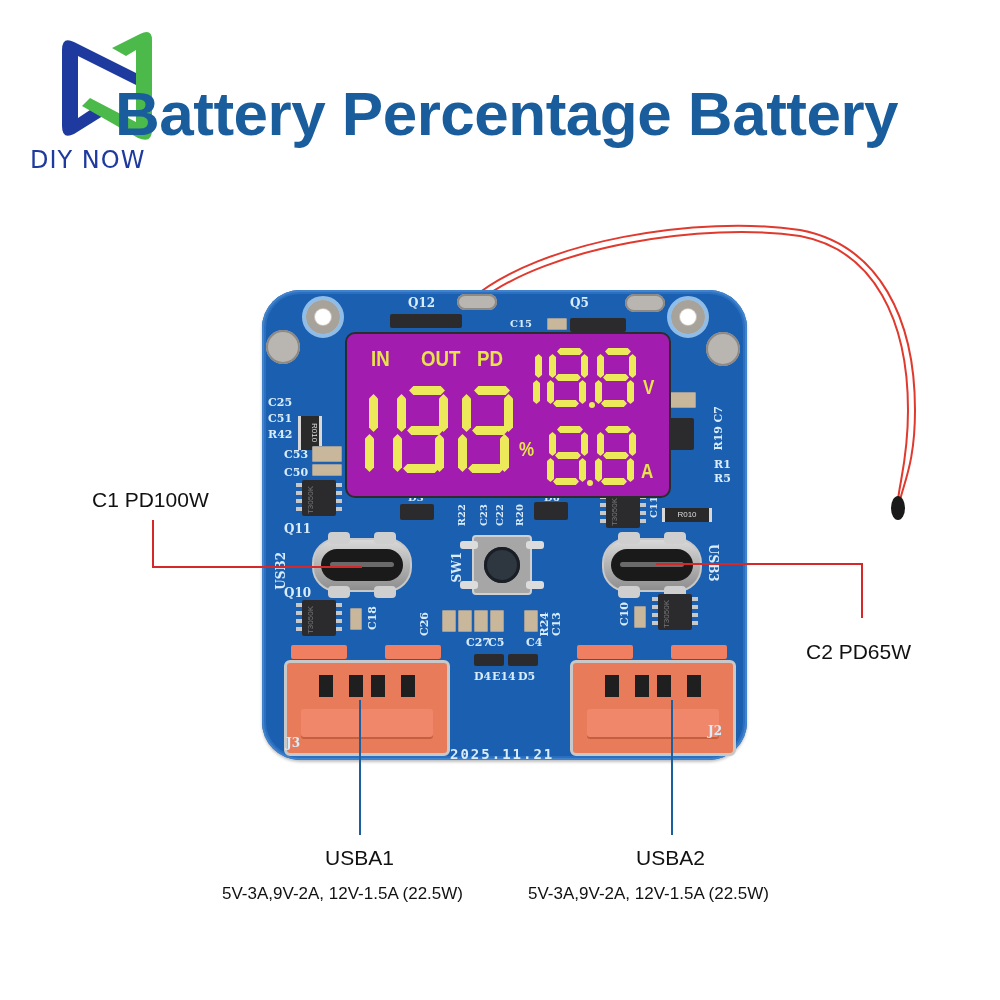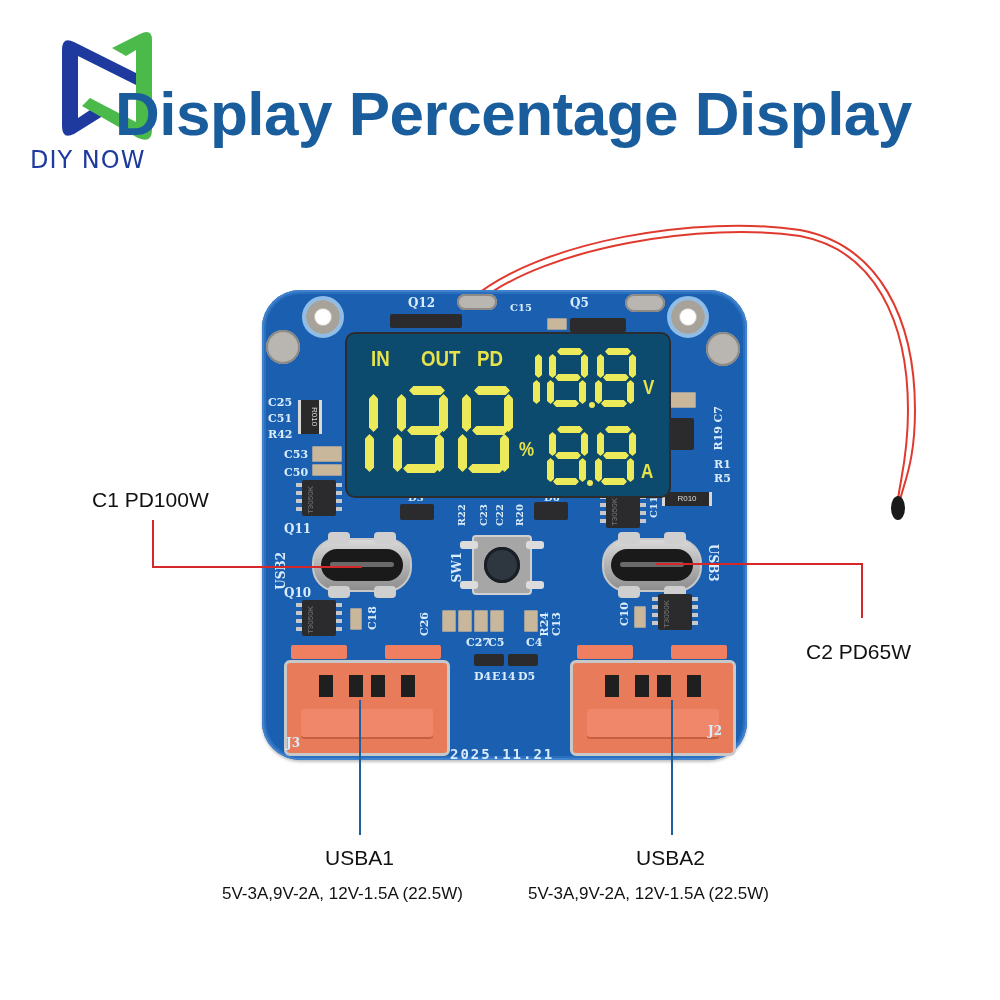--- a/index.html
+++ b/index.html
@@ -17,24 +17,24 @@
   .pcb .edge { position:absolute; inset:0; border-radius:38px; border:2px solid #5796d8; opacity:0.5; }
   .hole { position:absolute; width:34px; height:34px; border-radius:50%; background:#c9c4bc; border:4px solid #8fbde8; box-shadow: inset 0 0 0 8px #a7a29a; }
   .hole::after { content:""; position:absolute; left:9px; top:9px; width:16px; height:16px; border-radius:50%; background:#fff; }
   .pad { position:absolute; background:#b9b6b1; border-radius:14px; box-shadow: inset 0 0 0 2px #8d8a86; }
   .silk { position:absolute; color:#d8ecfb; font-weight:bold; font-size:12px; font-family:"DejaVu Serif", serif; }
   .chip { position:absolute; background:#2b2b2e; border-radius:2px; }
   .chip.so8::before, .chip.so8::after { content:""; position:absolute; top:3px; width:6px; height:calc(100% - 6px); background: repeating-linear-gradient(to bottom, #c8c8c8 0 4px, transparent 4px 8px); }
   .chip.so8::before { left:-6px; } .chip.so8::after { right:-6px; }
   .chip .mark { color:#777; font-size:8px; position:absolute; left:4px; top:6px; writing-mode:vertical-rl; transform:rotate(180deg); }
   .cap { position:absolute; background:#c9b79c; border:1px solid #9d9d9d; border-radius:1px; }
-  .res { position:absolute; background:#2a2a2a; border-left:3px solid #d8d8d8; border-right:3px solid #d8d8d8; color:#ddd; font-size:8px; text-align:center; }
-
-  
-  .lcd { left:345px; top:332px; width:322px; height:162px; background:#0c4a6e; border-radius:10px; border:2px solid #2c2c2c; }
+  .res { position:absolute; background:#2a2a2a; border-left:3px solid #d8d8d8; border-right:3px solid #d8d8d8; color:#ddd; font-size:8px; text-align:center;margin-top:16px; }
+
+  
+  .lcd { left:345px; top:332px; width:322px; height:162px; background:#a21caf; border-radius:10px; border:2px solid #2c2c2c; }
   .lcd-label { position:absolute; color:#e8e34a; font-weight:bold; font-size:22px; font-family:"Liberation Sans Narrow","Liberation Sans", sans-serif; transform:scaleX(0.85); transform-origin:left; }
   .seg-wrap { position:absolute; }
   .seg { position:absolute; background:#ecea5a; }
   .seg.h { height:9px; border-radius:5px; clip-path: polygon(12% 0,88% 0,100% 50%,88% 100%,12% 100%,0 50%); }
   .seg.v { width:9px; border-radius:5px; clip-path: polygon(50% 0,100% 12%,100% 88%,50% 100%,0 88%,0 12%); }
   .dp { position:absolute; width:6px; height:6px; border-radius:50%; background:#ecea5a; }
 
   
   .typec { position:absolute; width:96px; height:50px; border-radius:25px; background:linear-gradient(#d9d9d9,#8d8d8d); border:2px solid #c8c8c8; }
   .typec .inner { position:absolute; left:7px; top:9px; right:7px; bottom:9px; border-radius:18px; background:#1a1a1a; }
@@ -63,40 +63,40 @@
 </style>
 </head>
 <body>
 
 <svg class="abs logo" viewBox="0 0 110 110">
   <path d="M10 20 Q10 6 22 12 L86 44 L86 56 L26 26 L26 88 L44 76 L54 84 L22 104 Q10 110 10 96 Z" fill="#1e3a9e"></path>
   <path d="M100 10 Q100 -2 88 4 L60 18 L74 26 L84 20 L84 92 L38 68 L30 76 L86 108 Q100 114 100 100 Z" fill="#4cba4a"></path>
 </svg>
 <div class="abs brand"><span>DIY NOW</span></div>
 
-<div class="abs title">Display Percentage Display</div>
+<div class="abs title">Battery Percentage Battery</div>
 
 <svg class="wire" width="1000" height="1000">
   <path d="M470 300 C 540 240, 700 215, 800 230 C 880 245, 915 320, 915 410 C 915 460, 905 480, 900 500" stroke="#e0392e" stroke-width="2" fill="none"></path>
   <path d="M478 302 C 548 246, 705 222, 800 236 C 875 250, 908 322, 908 410 C 908 458, 900 480, 898 500" stroke="#e0392e" stroke-width="2" fill="none"></path>
   <ellipse cx="898" cy="508" rx="7" ry="12" fill="#1a1a1a"></ellipse>
 </svg>
 
 <div class="abs pcb">
   <div class="edge"></div>
   <div class="hole" style="left:40px; top:6px;"></div>
   <div class="hole" style="left:405px; top:6px;"></div>
   <div class="pad" style="left:195px; top:4px; width:40px; height:16px;"></div>
   <div class="pad" style="left:363px; top:4px; width:40px; height:18px;"></div>
   <div class="pad" style="left:4px; top:40px; width:34px; height:34px; border-radius:50%;"></div>
   <div class="pad" style="left:444px; top:42px; width:34px; height:34px; border-radius:50%;"></div>
 
   <span class="silk" style="left:146px; top:6px;">Q12</span>
   <span class="silk" style="left:308px; top:6px;">Q5</span>
-  <span class="silk" style="left:248px; top:12px; font-size:10px;">C15</span>
+  <span class="silk" style="left:248px; top:28px; font-size:10px;">C15</span>
   <div class="chip" style="left:128px; top:24px; width:72px; height:14px;"></div>
   <div class="chip" style="left:308px; top:28px; width:56px; height:14px;"></div>
   <div class="cap" style="left:285px; top:28px; width:18px; height:10px;"></div>
 
   <span class="silk" style="left:6px; top:106px; font-size:11px;">C25</span>
   <span class="silk" style="left:6px; top:122px; font-size:11px;">C51</span>
   <span class="silk" style="left:6px; top:138px; font-size:11px;">R42</span>
   <div class="res" style="left:36px; top:110px; width:18px; height:34px; writing-mode:vertical-rl;"><span>R010</span></div>
   <span class="silk" style="left:22px; top:158px; font-size:11px;">C53</span>
   <span class="silk" style="left:22px; top:176px; font-size:11px;">C50</span>

